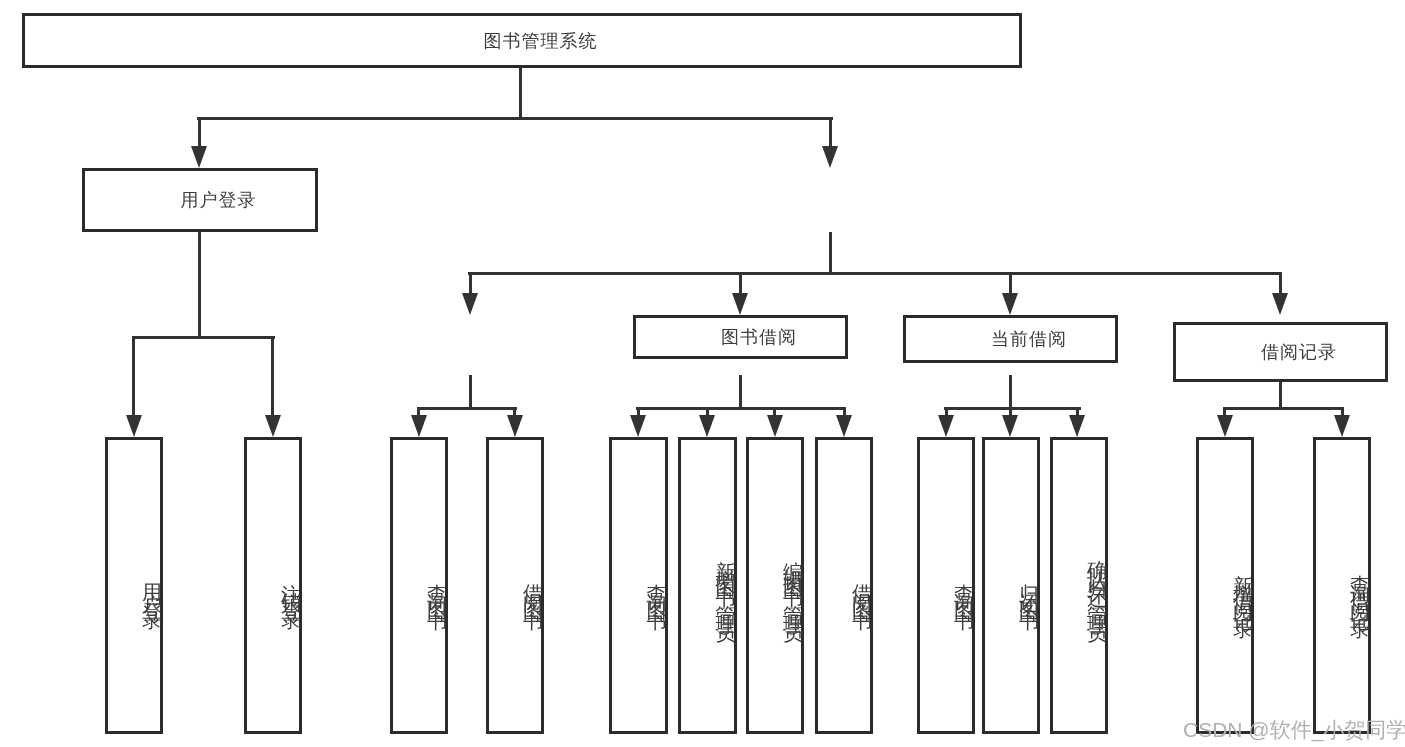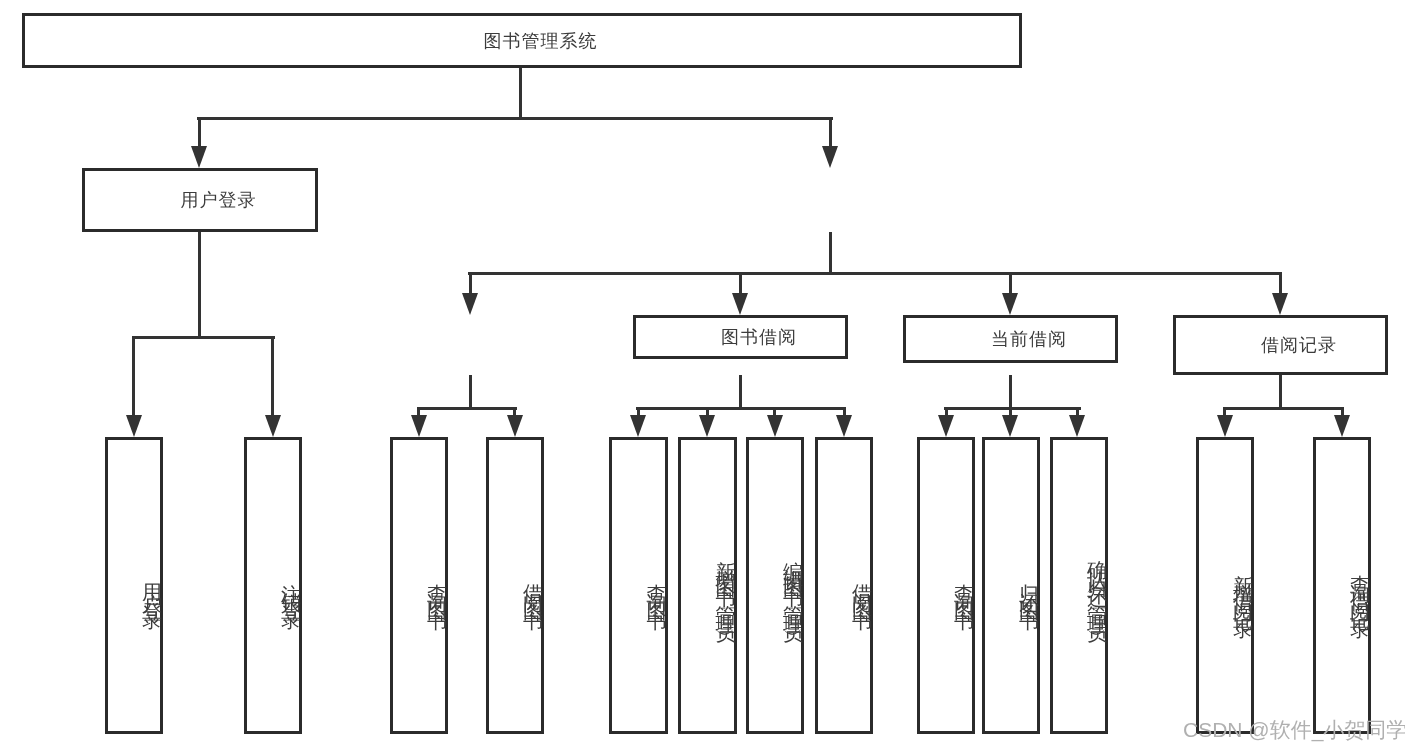--- a/index.html
+++ b/index.html
@@ -103,21 +103,21 @@
   <div class="arrow" style="left:732px;top:293px"></div>
   <div class="arrow" style="left:1002px;top:293px"></div>
   <div class="arrow" style="left:1272px;top:293px"></div>
 
   <div class="box" style="left:633px;top:315px;width:215px;height:44px">
     <span>图书借阅</span>
   </div>
   <div class="box" style="left:903px;top:315px;width:215px;height:48px">
     <span>当前借阅</span>
   </div>
-  <div class="box" style="left:1173px;top:315px;width:215px;height:60px">
+  <div class="box" style="left:1173px;top:322px;width:215px;height:60px">
     <span>借阅记录</span>
   </div>
 
   <div class="line" style="left:469px;top:375px;width:3px;height:34px"></div>
   <div class="line" style="left:417px;top:407px;width:100px;height:3px"></div>
   <div class="line" style="left:417px;top:407px;width:3px;height:10px"></div>
   <div class="line" style="left:513px;top:407px;width:3px;height:10px"></div>
   <div class="arrow" style="left:411px;top:415px"></div>
   <div class="arrow" style="left:507px;top:415px"></div>
 

